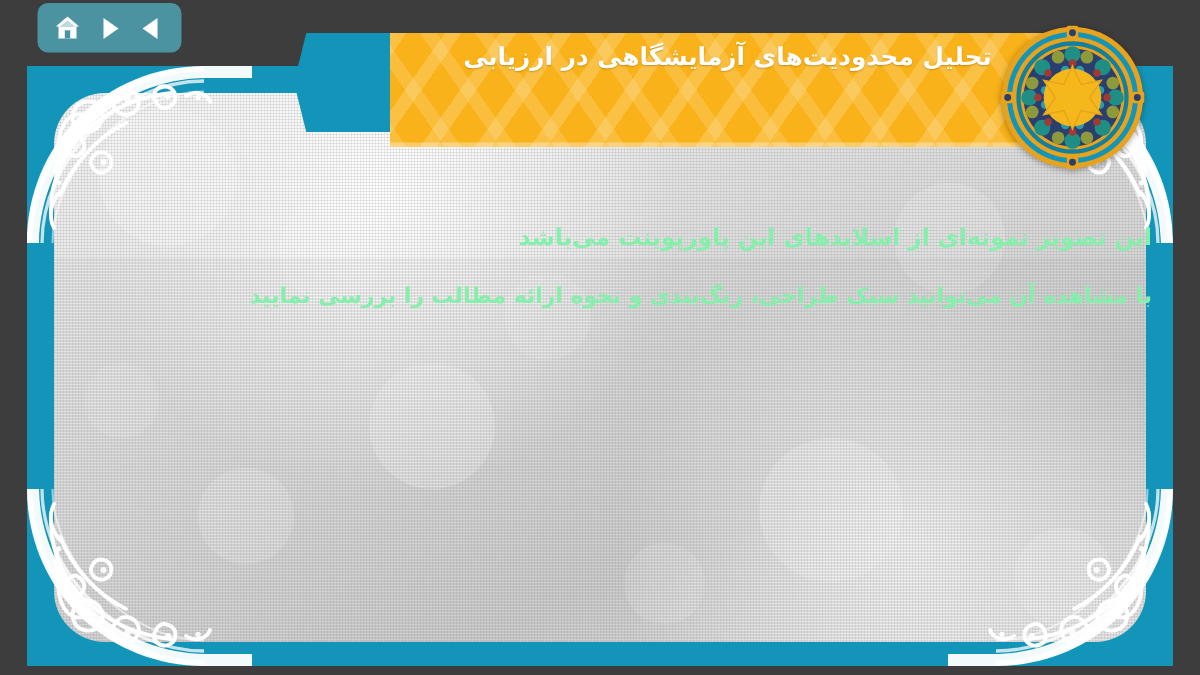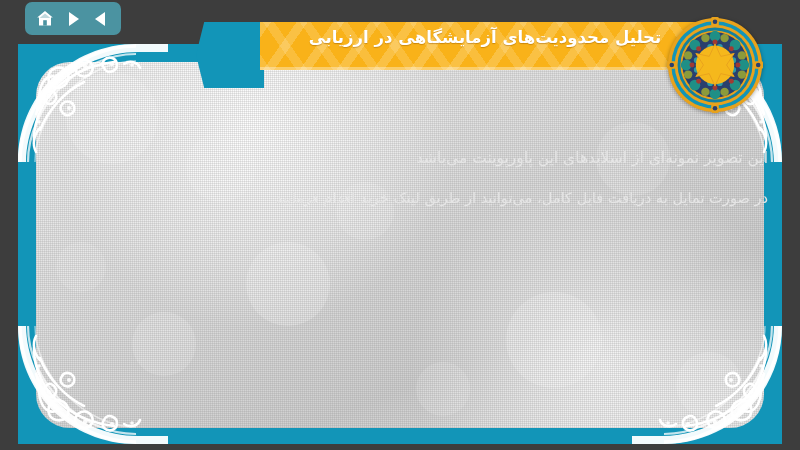--- a/index.html
+++ b/index.html
@@ -23,21 +23,21 @@
   .nav-btn svg{display:block;}
 
   
   .banner-wrap{position:absolute;left:196px;top:22px;width:520px;height:66px;z-index:25;}
   .banner-tail{
     position:absolute;left:0;top:0;width:68px;height:66px;
     background:#1295b8;
     clip-path:polygon(100% 0,100% 100%,12% 100%,0 50%,12% 0);
   }
   .banner-body{
-    position:absolute;left:64px;top:0;right:0;height:48px;
+    position:absolute;left:64px;top:0;right:0;height:76px;
     background:#f9b219;
     overflow:hidden;
   }
   .banner-body::before{
     content:"";position:absolute;inset:0;
     background:
       repeating-linear-gradient(125deg, rgba(255,255,255,.22) 0 9px, rgba(255,255,255,0) 9px 30px),
       repeating-linear-gradient(55deg, rgba(255,255,255,.18) 0 9px, rgba(255,255,255,0) 9px 30px);
     opacity:.85;
   }
@@ -90,22 +90,22 @@
   .orn.tl{left:18px;top:44px;}
   .orn.tr{left:632px;top:44px;transform:scaleX(-1);}
   .orn.bl{left:18px;top:326px;transform:scaleY(-1);}
   .orn.br{left:632px;top:326px;transform:scale(-1,-1);}
 
   
   .body-text{
     position:absolute;z-index:20;
     left:40px;right:32px;top:138px;
     direction:rtl;text-align:right;
-    color:#e5e5e5;
-    font-size:15.5px;line-height:40px;font-weight:normal;
+    color:#86efac;
+    font-size:15.5px;line-height:40px;font-weight:bold;
   }
   .body-text p{margin:0;white-space:nowrap;}
   .line2,.line3{font-size:14.6px;}
 </style>
 </head>
 <body>
 
 <div id="stage">
 
   <div class="nav-pill">
@@ -327,16 +327,16 @@
     <g fill="#2a3f6e">
       <circle cx="50" cy="5" r="2.4"></circle>
         <circle cx="50" cy="95" r="2.4"></circle>
       <circle cx="5" cy="50" r="2.4"></circle>
         <circle cx="95" cy="50" r="2.4"></circle>
     </g>
   </svg>
 
   <div class="body-text">
     <p class="line1">این تصویر نمونه‌ای از اسلایدهای این پاورپوینت می‌باشد</p>
-    <p class="line3">در صورت تمایل به دریافت فایل کامل، می‌توانید از طریق لینک خرید اقدام فرمایید</p>
+    <p class="line2">با مشاهده آن می‌توانید سبک طراحی، رنگ‌بندی و نحوه ارائه مطالب را بررسی نمایید</p>
   </div>
 
 </div>
 
 </body></html>

